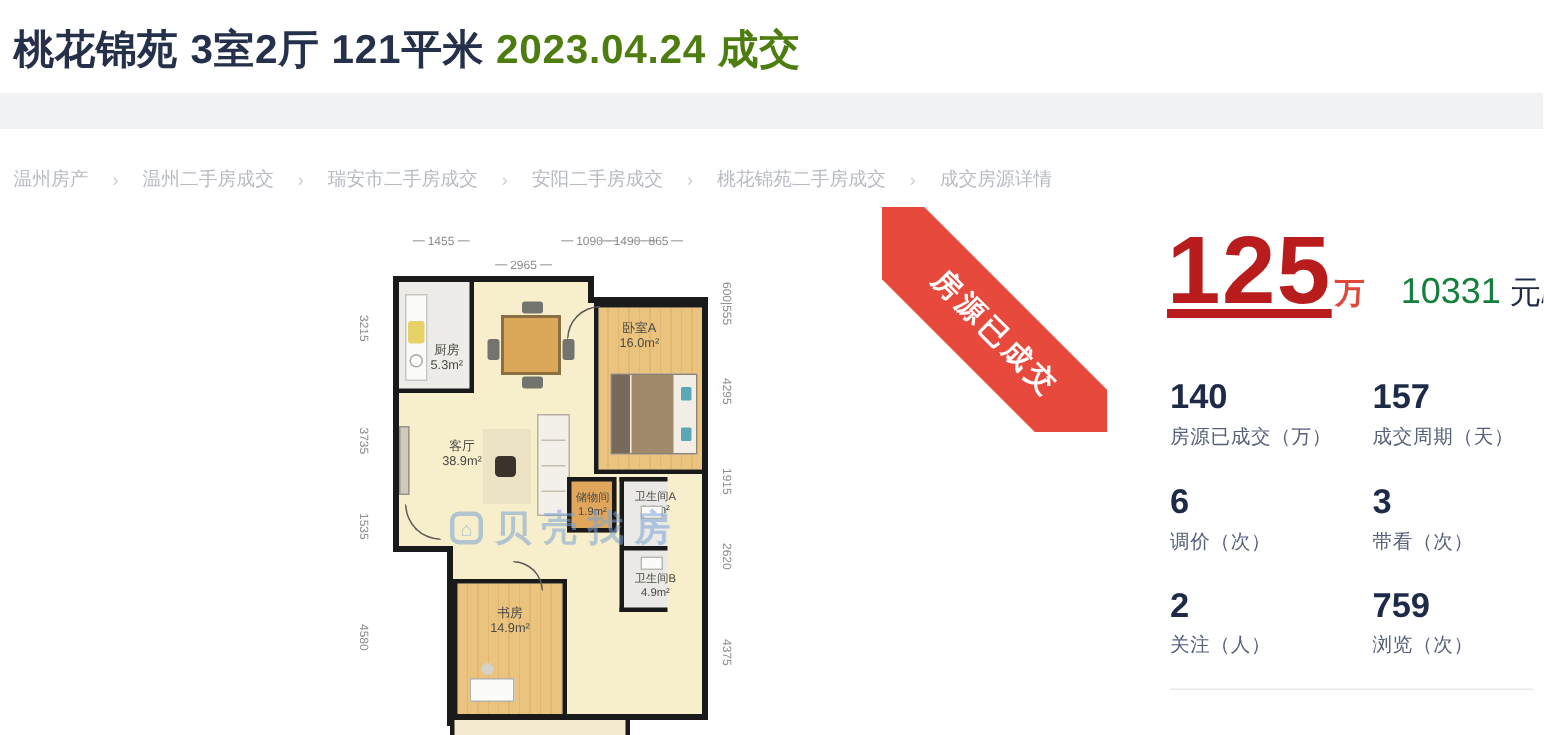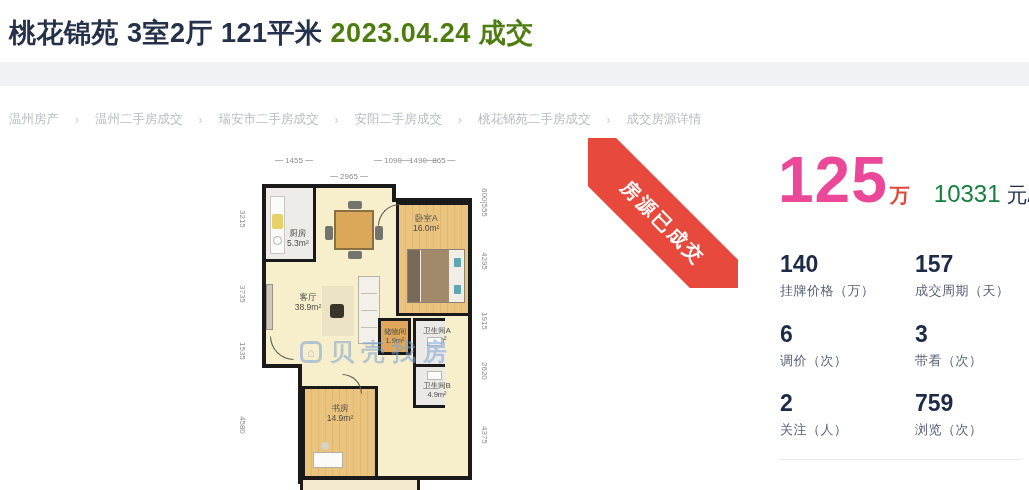--- a/index.html
+++ b/index.html
@@ -63,21 +63,21 @@
   .watermark { position:absolute; left:70px; top:188px; display:flex; align-items:center; gap:8px; color:rgba(122,163,214,0.55); pointer-events:none; }
   .wm-icon { width:22px; height:22px; border:3px solid rgba(122,163,214,0.55); border-radius:6px; display:flex; align-items:center; justify-content:center; font-size:13px; font-weight:700; }
   .wm-text { font-size:24px; font-weight:700; letter-spacing:7px; white-space:nowrap; }
 
   
   .ribbon-box { position:absolute; left:588px; top:138px; width:150px; height:150px; overflow:hidden; }
   .ribbon { position:absolute; left:-50px; top:58px; width:250px; height:54px; background:#e8493d; transform:rotate(45deg); text-align:center; line-height:54px; color:#fff; font-size:19px; font-weight:700; letter-spacing:3px; }
 
   
   .price-row { position:absolute; left:778px; top:148px; display:flex; align-items:baseline; white-space:nowrap; }
-  .price-total { font-size:64px; font-weight:800; color:#ec4899; line-height:1; letter-spacing:1px; }
+  .price-total { font-size:64px; font-weight:800; color:#b91c1c; line-height:1; letter-spacing:1px;text-decoration:underline; }
   .price-total-unit { font-size:20px; font-weight:700; color:#e0483a; margin-left:2px; }
   .price-unit-val { font-size:24px; font-weight:400; color:#15803d; margin-left:24px; }
   .price-unit-unit { font-size:21px; color:#1d2b49; margin-left:6px; }
   .stat { position:absolute; width:130px; }
   .stat .val { font-size:23px; font-weight:800; color:#1d2b49; line-height:1.1; }
   .stat .lab { font-size:13px; color:#56607a; margin-top:5px; letter-spacing:0.5px; }
   .panel-divider { position:absolute; left:780px; top:459px; width:242px; height:1px; background:#e9e9e9; }
 </style>
 </head>
 <body>
@@ -218,21 +218,21 @@
 
   <div class="price-row">
     <span class="price-total">125</span>
     <span class="price-total-unit">万</span>
     <span class="price-unit-val">10331</span>
     <span class="price-unit-unit">元/平</span>
   </div>
 
   <div class="stat" style="left:780px; top:252px;">
     <div class="val">140</div>
-    <div class="lab">挂牌价格（万）</div>
+    <div class="lab">房源已成交（万）</div>
   </div>
   <div class="stat" style="left:915px; top:252px;">
     <div class="val">157</div>
     <div class="lab">成交周期（天）</div>
   </div>
   <div class="stat" style="left:780px; top:322px;">
     <div class="val">6</div>
     <div class="lab">调价（次）</div>
   </div>
   <div class="stat" style="left:915px; top:322px;">

